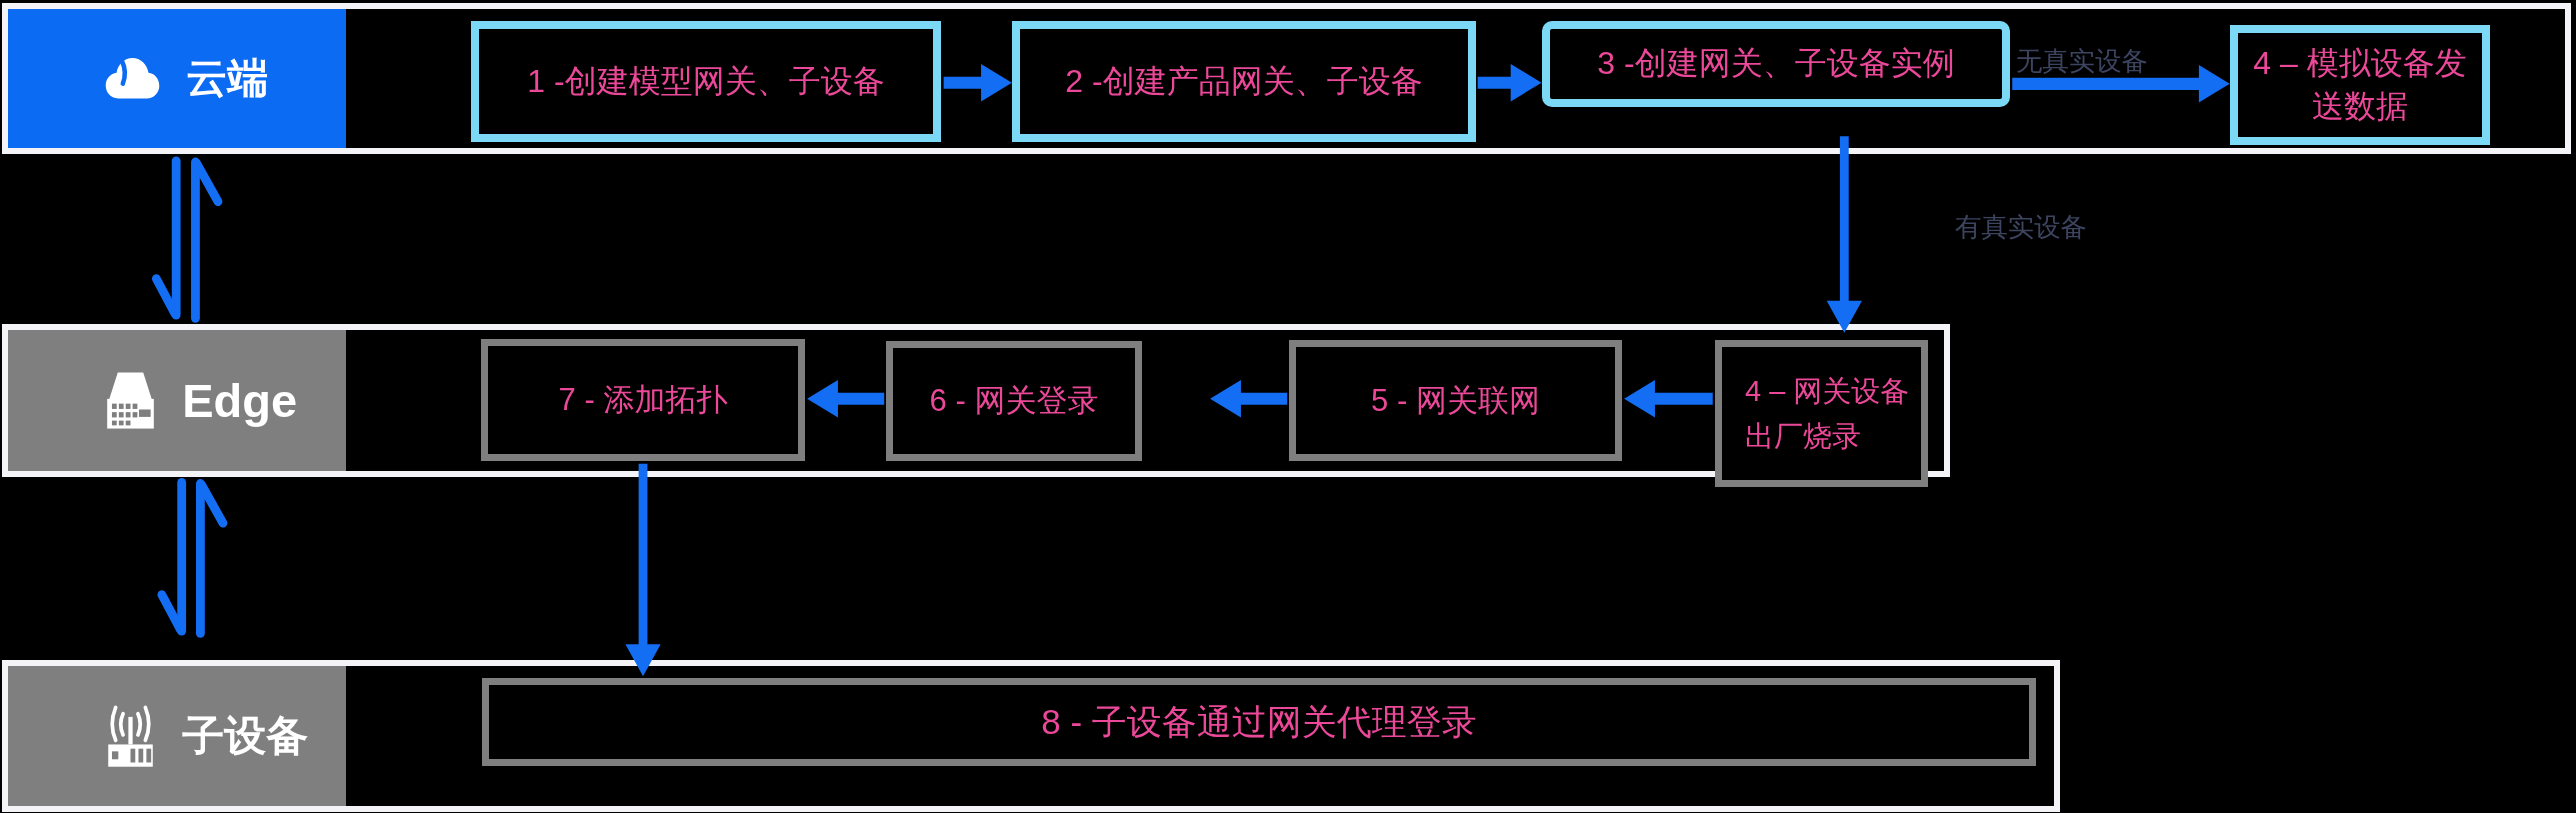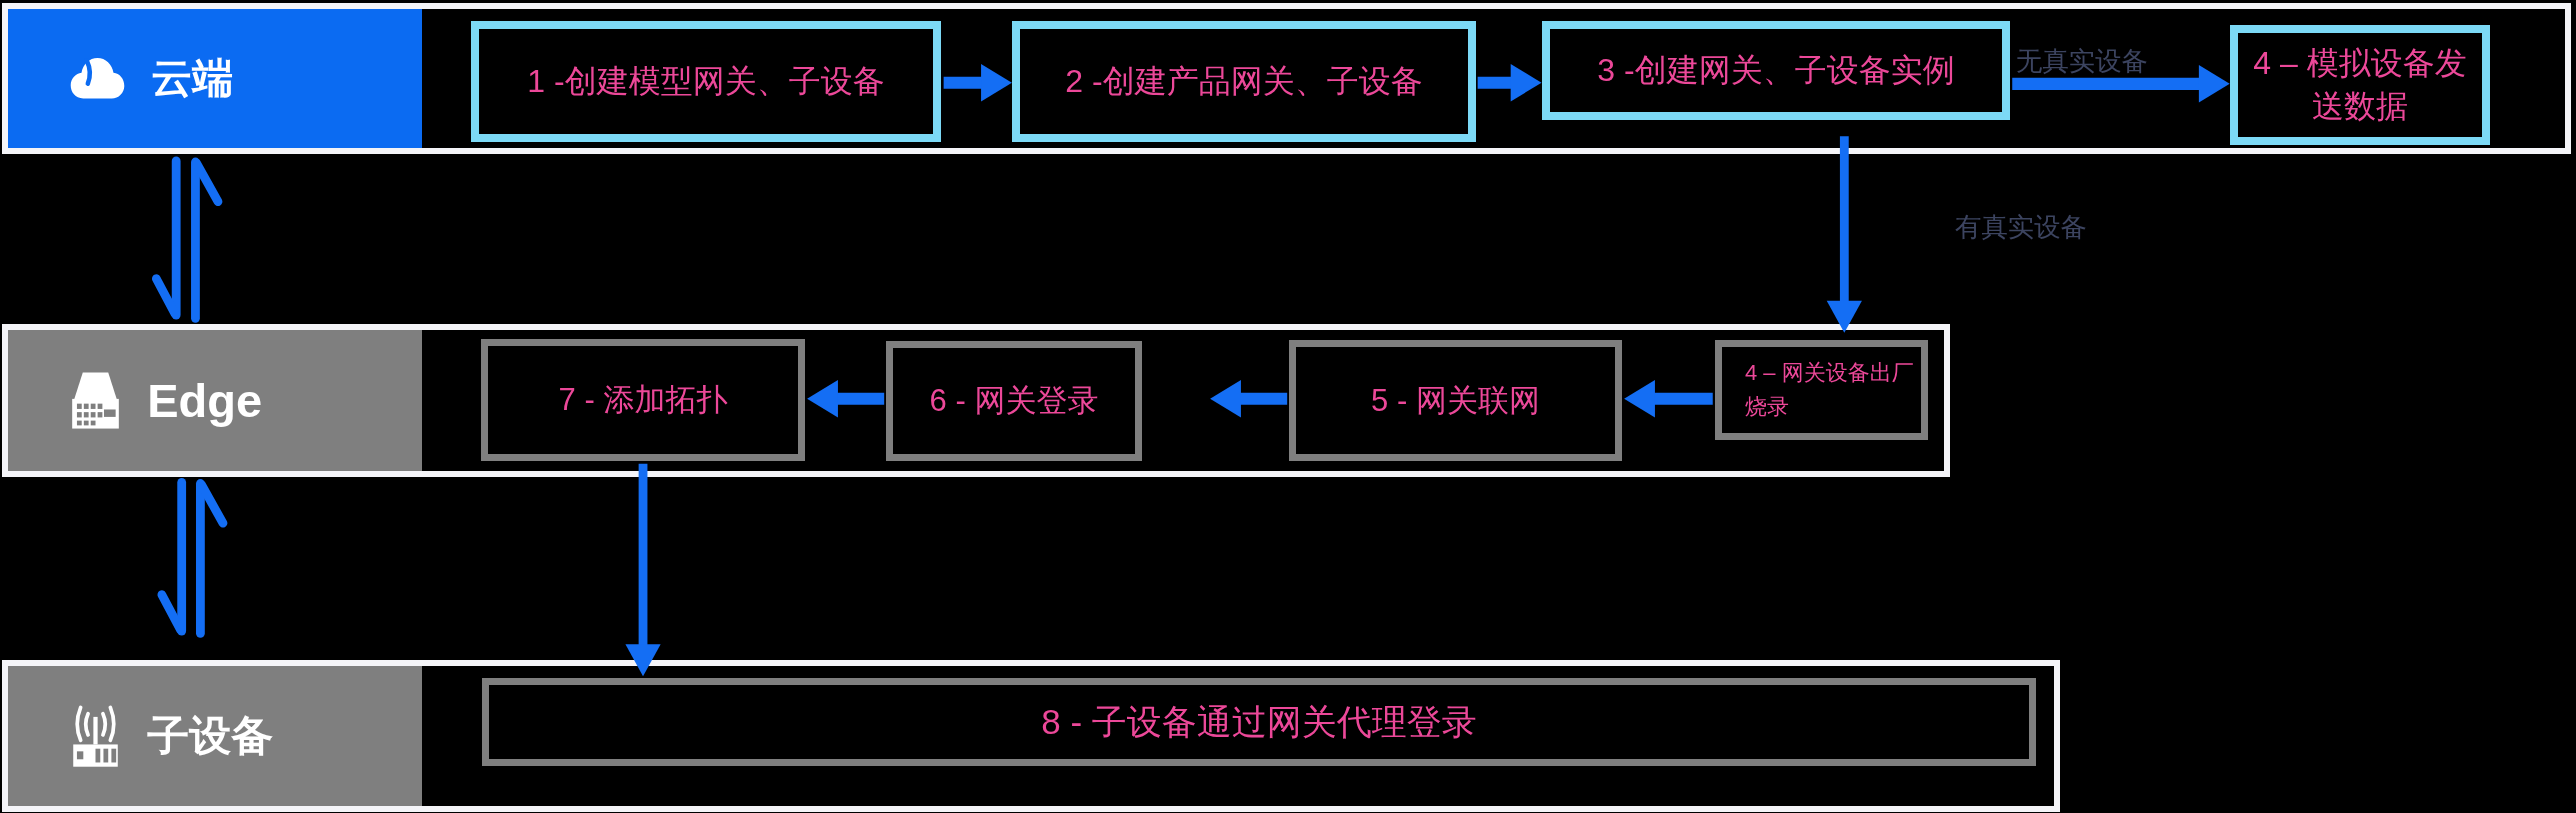--- a/index.html
+++ b/index.html
@@ -2,41 +2,41 @@
 <html style="font-size:8.8px"><head>
 <meta charset="utf-8">
 <style>
   html,body{margin:0;padding:0;background:#000;}
   #canvas{position:relative;width:2576px;height:814px;background:#000;overflow:hidden;
           font-family:"Liberation Sans","DejaVu Sans",sans-serif;}
   .lane{position:absolute;border:6.6px solid #F4F4F8;background:#000;box-sizing:border-box;z-index:1;}
   #lane-cloud{left:2.2px;top:3.3px;width:2569px;height:151px;}
   #lane-edge{left:2.2px;top:324px;width:1948px;height:153px;}
   #lane-subdevice{left:2.2px;top:660px;width:2058px;height:152px;}
-  .lane-header{position:absolute;left:0;top:0;bottom:0;width:414px;display:flex;align-items:center;
-               padding-left:61px;box-sizing:border-box;}
+  .lane-header{position:absolute;left:0;top:0;bottom:0;width:338px;display:flex;align-items:center;
+               padding-left:96px;box-sizing:border-box;}
   .hdr-blue{background:#0B6BF2;}
   .hdr-gray{background:#7F7F7F;}
   .lane-label{color:#FFFFFF;font-weight:bold;margin-left:25px;white-space:nowrap;}
   #lane-cloud .lane-label{font-size:41px;}
   #lane-edge .lane-label{font-size:47px;}
   #lane-subdevice .lane-label{font-size:42px;}
   .step{position:absolute;box-sizing:border-box;background:#000;color:#ec4899;
         display:flex;align-items:center;justify-content:center;text-align:center;z-index:2;}
   .step-blue{border:8.3px solid #7CD9F6;font-size:32px;}
   .step-gray{border:7.2px solid #7F7F7F;font-size:31px;}
   .nowrap{white-space:nowrap;}
   #step-c1{left:471px;top:21px;width:470px;height:121px;}
   #step-c2{left:1012px;top:21px;width:464px;height:121px;}
-  #step-c3{left:1542px;top:21px;width:468px;height:99px;}
+  #step-c3{left:1542px;top:21px;width:468px;height:86px;border-radius:10px;}
   #step-c4{left:2230px;top:25px;width:260px;height:120px;line-height:1.35;}
   #step-e7{left:481px;top:339px;width:324px;height:122px;}
   #step-e6{left:886px;top:341px;width:256px;height:120px;text-align:right;}
   #step-e5{left:1289px;top:340px;width:333px;height:121px;}
-  #step-e4{left:1715px;top:340px;width:213px;height:100px;font-size:22px;line-height:1.55;
+  #step-e4{left:1715px;top:340px;width:213px;height:147px;font-size:29px;line-height:1.55;
            justify-content:flex-start;text-align:left;padding-left:23px;padding-right:4.4px;}
   #step-s8{left:482px;top:678px;width:1554px;height:88px;font-size:35px;}
   .branch-label{position:absolute;color:#3C4460;font-size:26.4px;white-space:nowrap;z-index:3;}
   #label-no-real{left:2016px;top:44px;}
   #label-has-real{left:1955px;top:210px;}
   #arrow-layer{position:absolute;left:0;top:0;width:2576px;height:814px;z-index:4;pointer-events:none;}
 </style>
 </head>
 <body>
 

